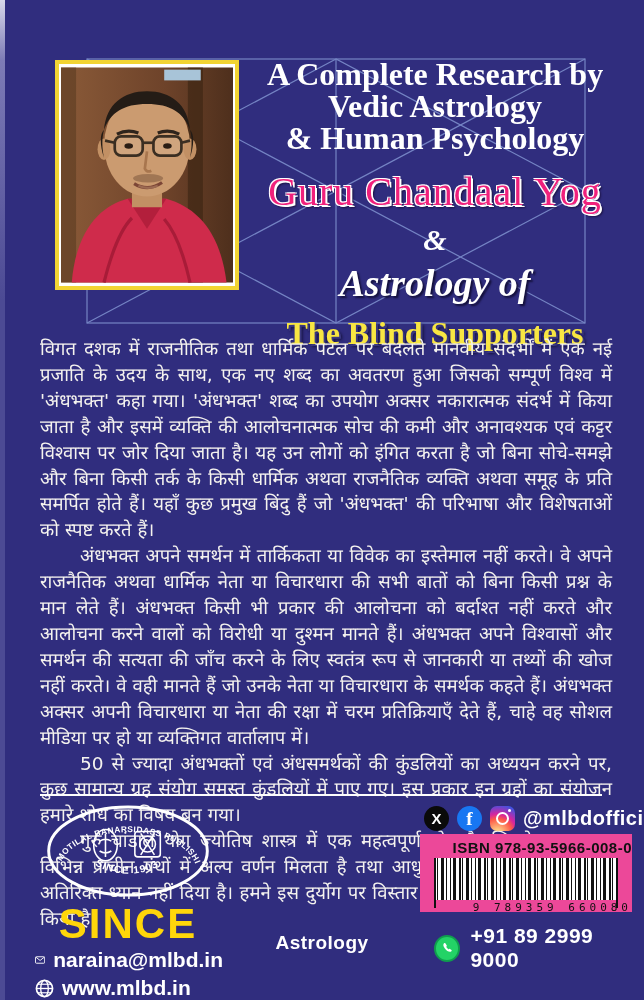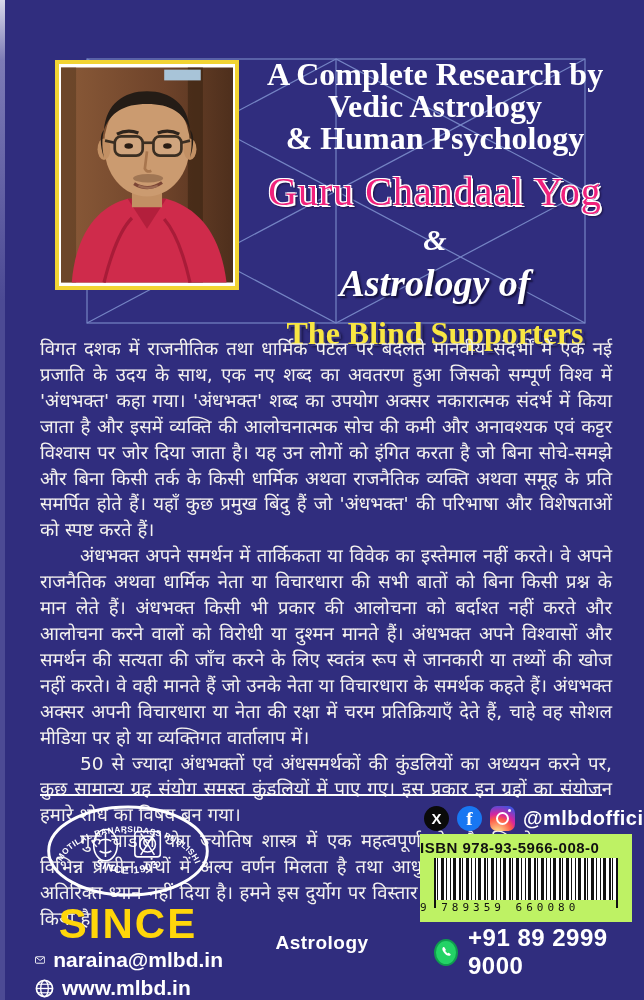--- a/index.html
+++ b/index.html
@@ -47,36 +47,36 @@
   .social-row{position:absolute;left:424px;top:806px;display:flex;align-items:center;gap:8px;}
   .icon-circle{width:25px;height:25px;border-radius:50%;display:flex;align-items:center;
     justify-content:center;font-weight:bold;color:#fff;}
   .x-icon{background:#0a0a0a;font-size:15px;font-family:"Liberation Sans",sans-serif;}
   .fb-icon{background:#1877f2;font-family:"Liberation Serif",serif;font-size:19px;}
   .ig-icon{width:25px;height:25px;border-radius:7px;position:relative;
     background:radial-gradient(circle at 30% 110%,#fdf497 0%,#fd5949 45%,#d6249f 60%,#285aeb 95%);}
   .ig-lens{position:absolute;left:6px;top:6px;width:9px;height:9px;border:2px solid #fff;border-radius:50%;}
   .ig-dot{position:absolute;right:4px;top:3px;width:3px;height:3px;background:#fff;border-radius:50%;}
   .handle{color:#fff;font-weight:bold;font-size:20px;letter-spacing:0.5px;}
-  .isbn-box{position:absolute;left:420px;top:834px;width:212px;height:88px;background:#bef264;
-    text-align:left;}
+  .isbn-box{position:absolute;left:420px;top:834px;width:212px;height:78px;background:#ec4899;
+    text-align:right;}
   .isbn-label{font-size:15px;font-weight:bold;color:#111;margin-top:5px;letter-spacing:0.5px;}
   .barcode{position:relative;height:42px;margin:2px 14px 0 14px;
     background:repeating-linear-gradient(90deg,
       #111 0 2px,#fff 2px 3px,#111 3px 4px,#fff 4px 7px,
       #111 7px 10px,#fff 10px 12px,#111 12px 13px,#fff 13px 16px,
       #111 16px 17px,#fff 17px 19px,#111 19px 22px,#fff 22px 25px);}
   .guard-l,.guard-r{position:absolute;top:0;width:2px;height:50px;background:#111;}
   .guard-l{left:0;} .guard-r{right:0;}
   .barcode-digits{font-size:11px;color:#111;letter-spacing:4px;margin-top:1px;
     font-family:"DejaVu Sans Mono",monospace;}
   .whatsapp-row{position:absolute;left:434px;top:924px;display:flex;align-items:center;gap:10px;}
   .wa-icon{width:27px;height:27px;border-radius:50%;background:#23d366;display:flex;
     align-items:center;justify-content:center;border:2px solid #0f9d4e;box-sizing:border-box;}
-  .phone{color:#fff;font-weight:bold;font-size:24px;letter-spacing:0.5px;}
+  .phone{color:#fff;font-weight:bold;font-size:21px;letter-spacing:0.5px;}
 </style>
 </head>
 <body>
 
 <div id="cover">
 
   <svg class="pattern" width="500" height="266" viewBox="0 0 500 266">
     <g stroke="#8093d0" stroke-width="1.2" fill="none" opacity="0.85">
       <rect x="1" y="1" width="498" height="264"></rect>
       <line x1="1" y1="1" x2="499" y2="265"></line>

